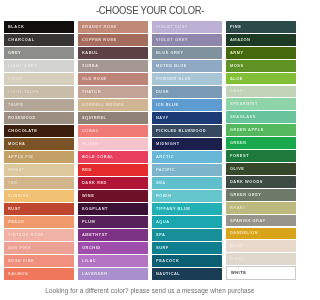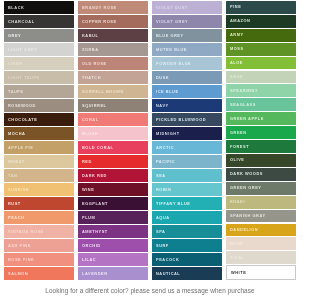--- a/index.html
+++ b/index.html
@@ -93,20 +93,23 @@
     letter-spacing: 0.08px;
     white-space: nowrap;
     font-family: "Liberation Sans", sans-serif;
   }
 </style>
 </head>
 <body>
 
 <div id="page">
 
+  <div id="header">
+    <div id="header-title">-CHOOSE YOUR COLOR-</div>
+  </div>
 
   <div id="grid">
       <div class="column">
         <div class="swatch" style="background: rgb(16, 15, 13);">
           <span class="swatch-label" style="color: rgb(216, 213, 208);">BLACK</span>
         </div>
         <div class="swatch" style="background: rgb(54, 53, 52);">
           <span class="swatch-label" style="color: rgb(222, 219, 214);">CHARCOAL</span>
         </div>
         <div class="swatch" style="background: rgb(141, 141, 138);">

